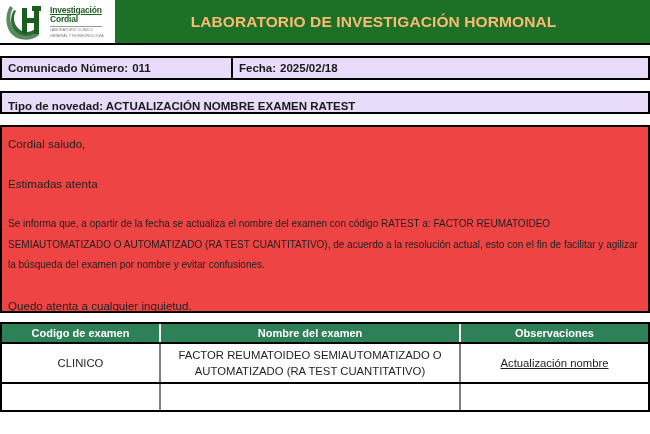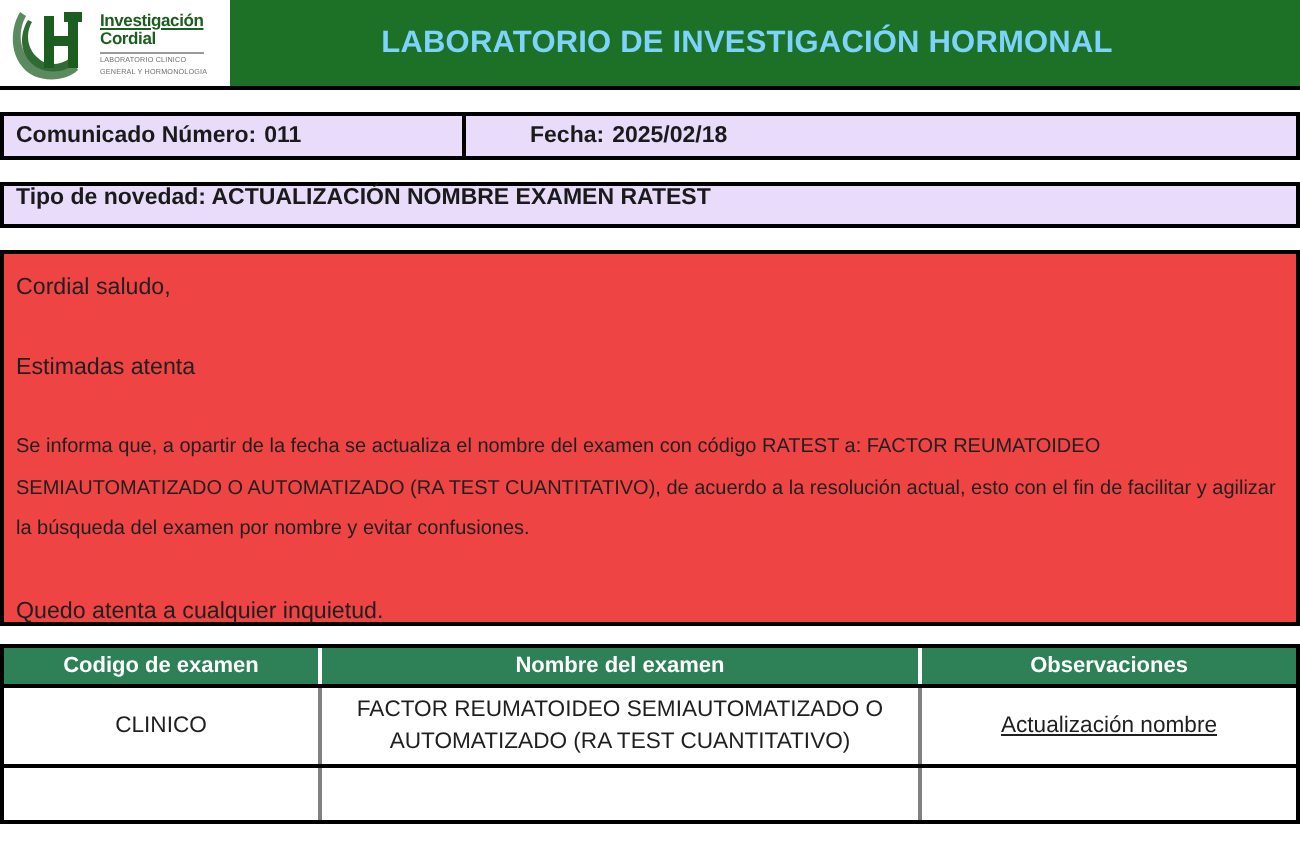--- a/index.html
+++ b/index.html
@@ -83,21 +83,21 @@
     line-height: 1.5;
   }
   .masthead-title-wrap {
     flex: 1 1 auto;
     display: flex;
     align-items: center;
     justify-content: center;
     padding-right: 18px;
   }
   .masthead-title {
-    color: #7dd3fc;
+    color: #fdba74;
     font-size: 15.5px;
     font-weight: bold;
     letter-spacing: 0.1px;
     white-space: nowrap;
   }
 
   
   .band {
     border: 2px solid #000000;
     box-sizing: border-box;
@@ -106,21 +106,20 @@
   }
   .band-gap {
     height: 11px;
     background: #ffffff;
   }
 
   .meta-band {
     margin: 0;
     height: 24px;
     align-items: flex-end;
-    gap: 26px;
   }
   .meta-cell {
     display: flex;
     align-items: center;
     height: 100%;
     padding-left: 6px;
     box-sizing: border-box;
     font-size: 11.5px;
     font-weight: bold;
     white-space: nowrap;
@@ -131,21 +130,21 @@
     border-right: 2px solid #000000;
   }
   .meta-cell-date {
     flex: 1 1 auto;
   }
   .meta-label { font-weight: bold; }
   .meta-value { font-weight: bold; margin-left: 4px; }
 
   .novelty-band {
     height: 23px;
-    align-items: flex-start;
+    align-items: flex-end;
   }
   .novelty-text {
     padding-left: 6px;
     font-size: 11.5px;
     font-weight: bold;
     white-space: nowrap;
   }
 
   
   .body-block {

